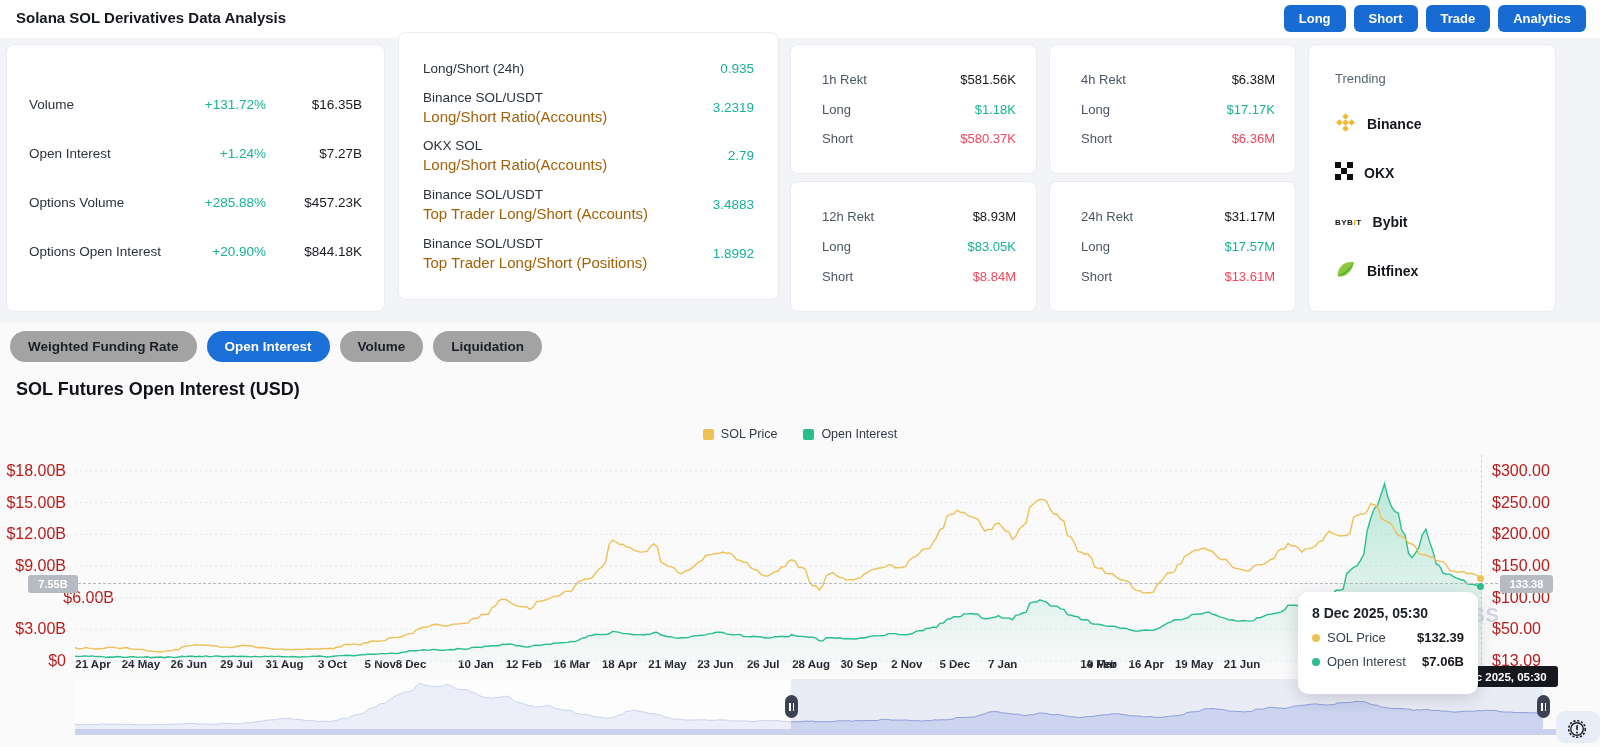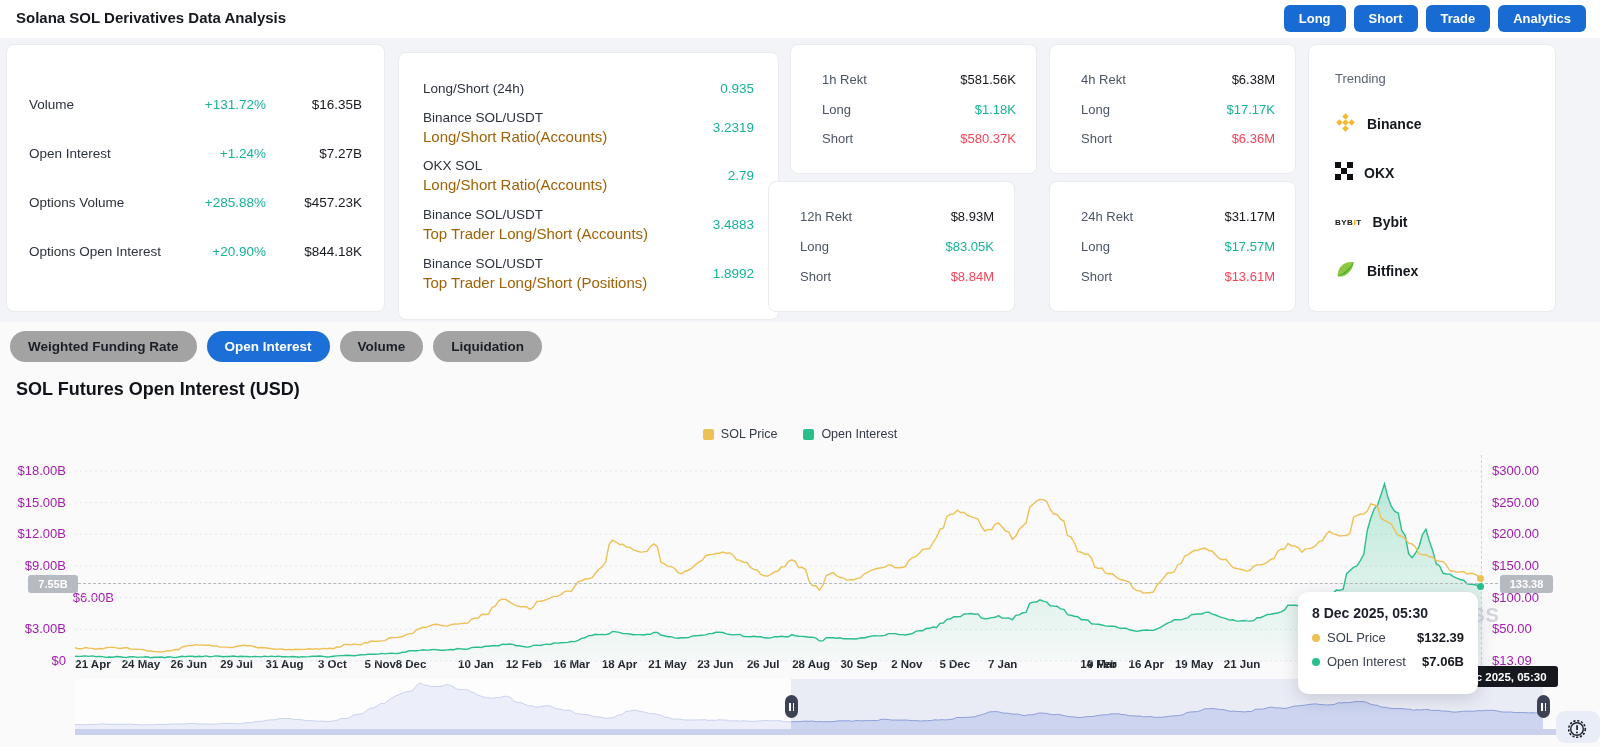--- a/index.html
+++ b/index.html
@@ -10,21 +10,21 @@
   .hdr-btns{position:absolute;right:14px;top:5px;display:flex;gap:8px;}
   .btn{height:27px;padding:0 15px;border-radius:6px;background:#176bd3;color:#fff;
        font-size:13px;font-weight:700;display:flex;align-items:center;border:none;cursor:pointer;}
   .panel{position:absolute;left:0;top:322px;width:1600px;height:425px;background:#fafafb;}
   .card{position:absolute;background:#fff;border:1px solid #e9ebef;border-radius:8px;box-sizing:border-box;}
   #card-stats{left:6px;top:44px;width:379px;height:268px;padding:18px 22px;display:flex;flex-direction:column;justify-content:space-evenly;}
   .srow{display:flex;align-items:center;font-size:13.5px;}
   .srow .lbl{flex:1;color:#2c323c;}
   .srow .chg{width:92px;text-align:right;color:#17b297;margin-right:22px;}
   .srow .val{width:74px;text-align:right;color:#171a20;}
-  #card-ratio{left:398px;top:52px;width:381px;height:268px;padding:14px 24px;display:flex;flex-direction:column;justify-content:space-evenly;}
+  #card-ratio{left:398px;top:32px;width:381px;height:268px;padding:14px 24px;display:flex;flex-direction:column;justify-content:space-evenly;}
   .rrow{display:flex;align-items:center;}
   .rrow .lbls{flex:1;}
   .rrow .main{font-size:13.5px;color:#2c323c;}
   .rrow .sub{font-size:15px;color:#a16207;margin-top:3px;}
   .rrow .val{color:#17b297;font-size:13.5px;text-align:right;}
   .rekt-card{width:247px;height:130px;padding:12px 20px;display:flex;flex-direction:column;justify-content:space-evenly;}
   .krow{display:flex;align-items:center;justify-content:space-between;font-size:13px;}
   .krow .kl{color:#4b5563;margin-left:11px;}
   .krow .kv{color:#14171c;font-weight:500;}
   .kv.green{color:#17b297;font-weight:400}
@@ -35,21 +35,21 @@
   .tr-name{font-size:14px;font-weight:700;color:#14171c;}
   .tabs{position:absolute;left:10px;top:331px;display:flex;gap:10px;}
   .tab{height:31px;padding:0 18px;border-radius:17px;background:#a3a3a3;color:#1b1f27;
        font-size:13.5px;font-weight:700;display:flex;align-items:center;cursor:pointer;}
   .tab.active{background:#1d6fd8;color:#fff;}
   .chart-title{position:absolute;left:16px;top:379px;font-size:18px;font-weight:800;color:#101318;}
   .legend{position:absolute;left:0;top:427px;width:1600px;display:flex;justify-content:center;gap:26px;}
   .leg-item{display:flex;align-items:center;gap:7px;cursor:pointer;}
   .leg-sq{width:11px;height:11px;border-radius:2px;}
   .leg-txt{font-size:12.5px;color:#333a45;}
-  .axis-lab{position:absolute;font-size:13px;font-weight:500;color:#a21caf;line-height:16px;}
+  .axis-lab{position:absolute;font-size:16px;font-weight:500;color:#b91c1c;line-height:16px;}
   .axis-lab.left{left:0;width:66px;text-align:right;}
   .axis-lab.right{left:1492px;width:70px;text-align:left;}
   .x-lab{position:absolute;width:64px;text-align:center;font-size:11.5px;font-weight:600;color:#23272f;top:658px;}
   #main-svg{position:absolute;left:75px;top:450px;}
   #nav-svg{position:absolute;left:75px;top:679px;}
   .cross-h{position:absolute;left:78px;top:583px;width:1420px;border-top:1px dashed #b4b8bf;z-index:4;}
   .cross-v{position:absolute;left:1481px;top:455px;height:220px;border-left:1px dashed #d0d3d9;z-index:4;}
   .val-badge{position:absolute;height:18px;border-radius:3px;background:#b6bac1;color:#fff;
        font-size:11px;font-weight:700;display:flex;align-items:center;justify-content:center;z-index:9;}
   .end-dot{position:absolute;width:7px;height:7px;border-radius:50%;z-index:8;}
@@ -164,21 +164,21 @@
     </div>
   <div class="krow">
       <span class="kl">Long</span>
       <span class="kv green">$17.17K</span>
     </div>
   <div class="krow">
       <span class="kl">Short</span>
       <span class="kv red">$6.36M</span>
     </div>
 </div>
-<div class="card rekt-card" style="left:768px;top:181px;height:131px;">
+<div class="card rekt-card" style="left:790px;top:181px;height:131px;">
   <div class="krow">
       <span class="kl">12h Rekt</span>
       <span class="kv">$8.93M</span>
     </div>
   <div class="krow">
       <span class="kl">Long</span>
       <span class="kv green">$83.05K</span>
     </div>
   <div class="krow">
       <span class="kl">Short</span>

